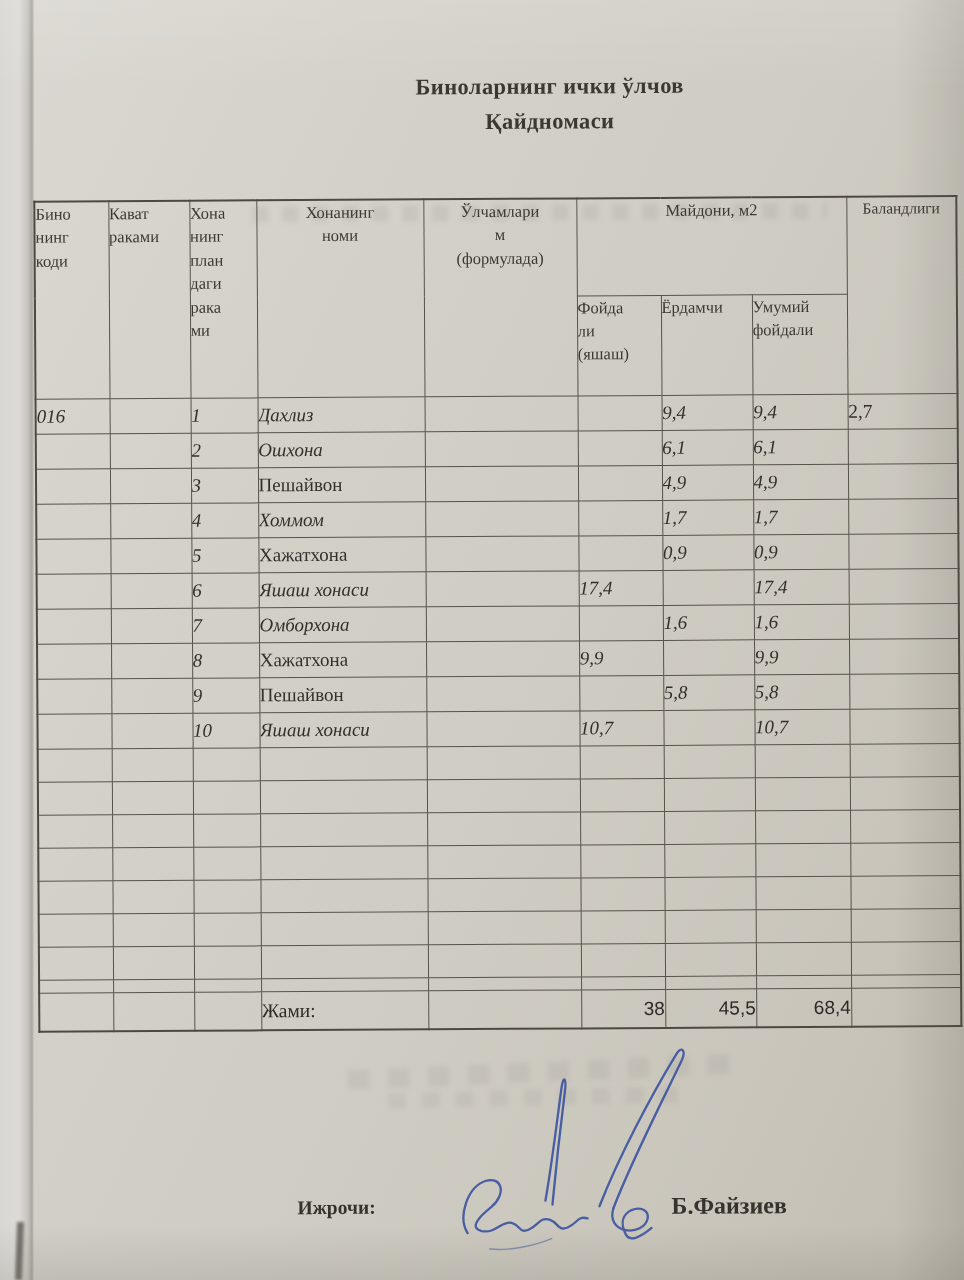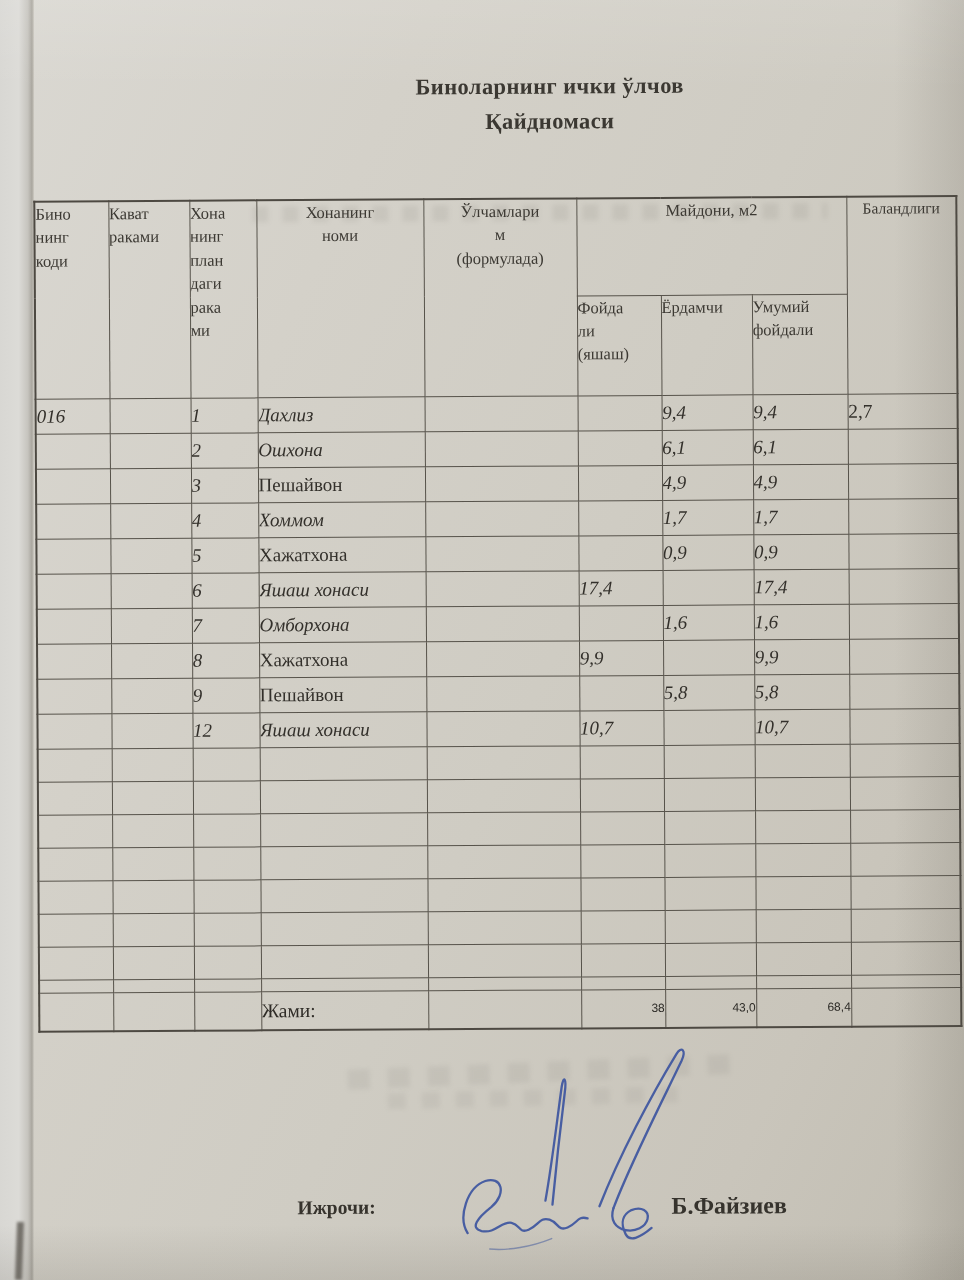--- a/index.html
+++ b/index.html
@@ -87,21 +87,21 @@
   td.c-center{text-align:left;}
   td.c-name{padding-left:14px;text-align:left;}
   td.num{}
   td.pr-useful{padding-right:9px;}
   td.pr-aux{padding-right:28px;}
   td.pr-total{padding-right:16px;}
   td.height-cell{font-style:normal;font-size:19.5px;}
 
   td.total-label{font-weight:bold;font-size:19.5px;padding-left:14px;color:#2f2c27;line-height:37px;}
   td.total-num{
-    font-family:"Liberation Sans", sans-serif;font-weight:bold;font-size:12px;
+    font-family:"Liberation Sans", sans-serif;font-weight:bold;font-size:19px;
     text-align:right;color:#2c2a26;line-height:37px;
   }
   td.tn-useful{padding-right:9px;}
   td.tn-aux{padding-right:18px;}
   td.tn-total{padding-right:12px;}
 
   .footer-label{position:absolute;left:294px;top:1196px;font-weight:bold;font-size:19.5px;color:#36332d;}
   .footer-name{position:absolute;left:668px;top:1194px;font-weight:bold;font-size:24px;color:#36332d;}
 
   .signature{position:absolute;left:420px;top:1025px;width:300px;height:228px;}
@@ -262,21 +262,21 @@
             <td class="c-name">Пешайвон</td>
             <td class=""></td>
             <td class="num it pr-useful"></td>
             <td class="num it pr-aux">5,8</td>
             <td class="num it pr-total">5,8</td>
             <td class="c-center height-cell"></td>
           </tr>
           <tr class="data-row">
             <td class="c-center it"></td>
             <td class=""></td>
-            <td class="c-center it">12</td>
+            <td class="c-center it">10</td>
             <td class="c-name it">Яшаш хонаси</td>
             <td class=""></td>
             <td class="num it pr-useful">10,7</td>
             <td class="num it pr-aux"></td>
             <td class="num it pr-total">10,7</td>
             <td class="c-center height-cell"></td>
           </tr>
           <tr class="empty-row">
             <td class=""></td>
             <td class=""></td>
@@ -365,21 +365,21 @@
             <td class=""></td>
             <td class=""></td>
           </tr>
           <tr class="total-row">
             <td class=""></td>
             <td class=""></td>
             <td class=""></td>
             <td class="total-label">Жами:</td>
             <td class=""></td>
             <td class="total-num tn-useful">38</td>
-            <td class="total-num tn-aux">43,0</td>
+            <td class="total-num tn-aux">45,5</td>
             <td class="total-num tn-total">68,4</td>
             <td class=""></td>
           </tr>
         </tbody>
     </table>
 
     <svg class="signature" viewBox="0 0 300 228" xmlns="http://www.w3.org/2000/svg">
       <g fill="none" stroke="#3d55a0" stroke-width="2.3" stroke-linecap="round" opacity="0.92">
 
         <path d="M44,208 C34,192 44,162 62,156 C78,151 84,168 68,182 C54,193 46,203 58,206 C72,209 78,196 88,198 C97,200 95,209 105,205 C115,201 116,192 126,195 C135,198 134,207 144,203 C154,199 154,191 164,194"></path>

